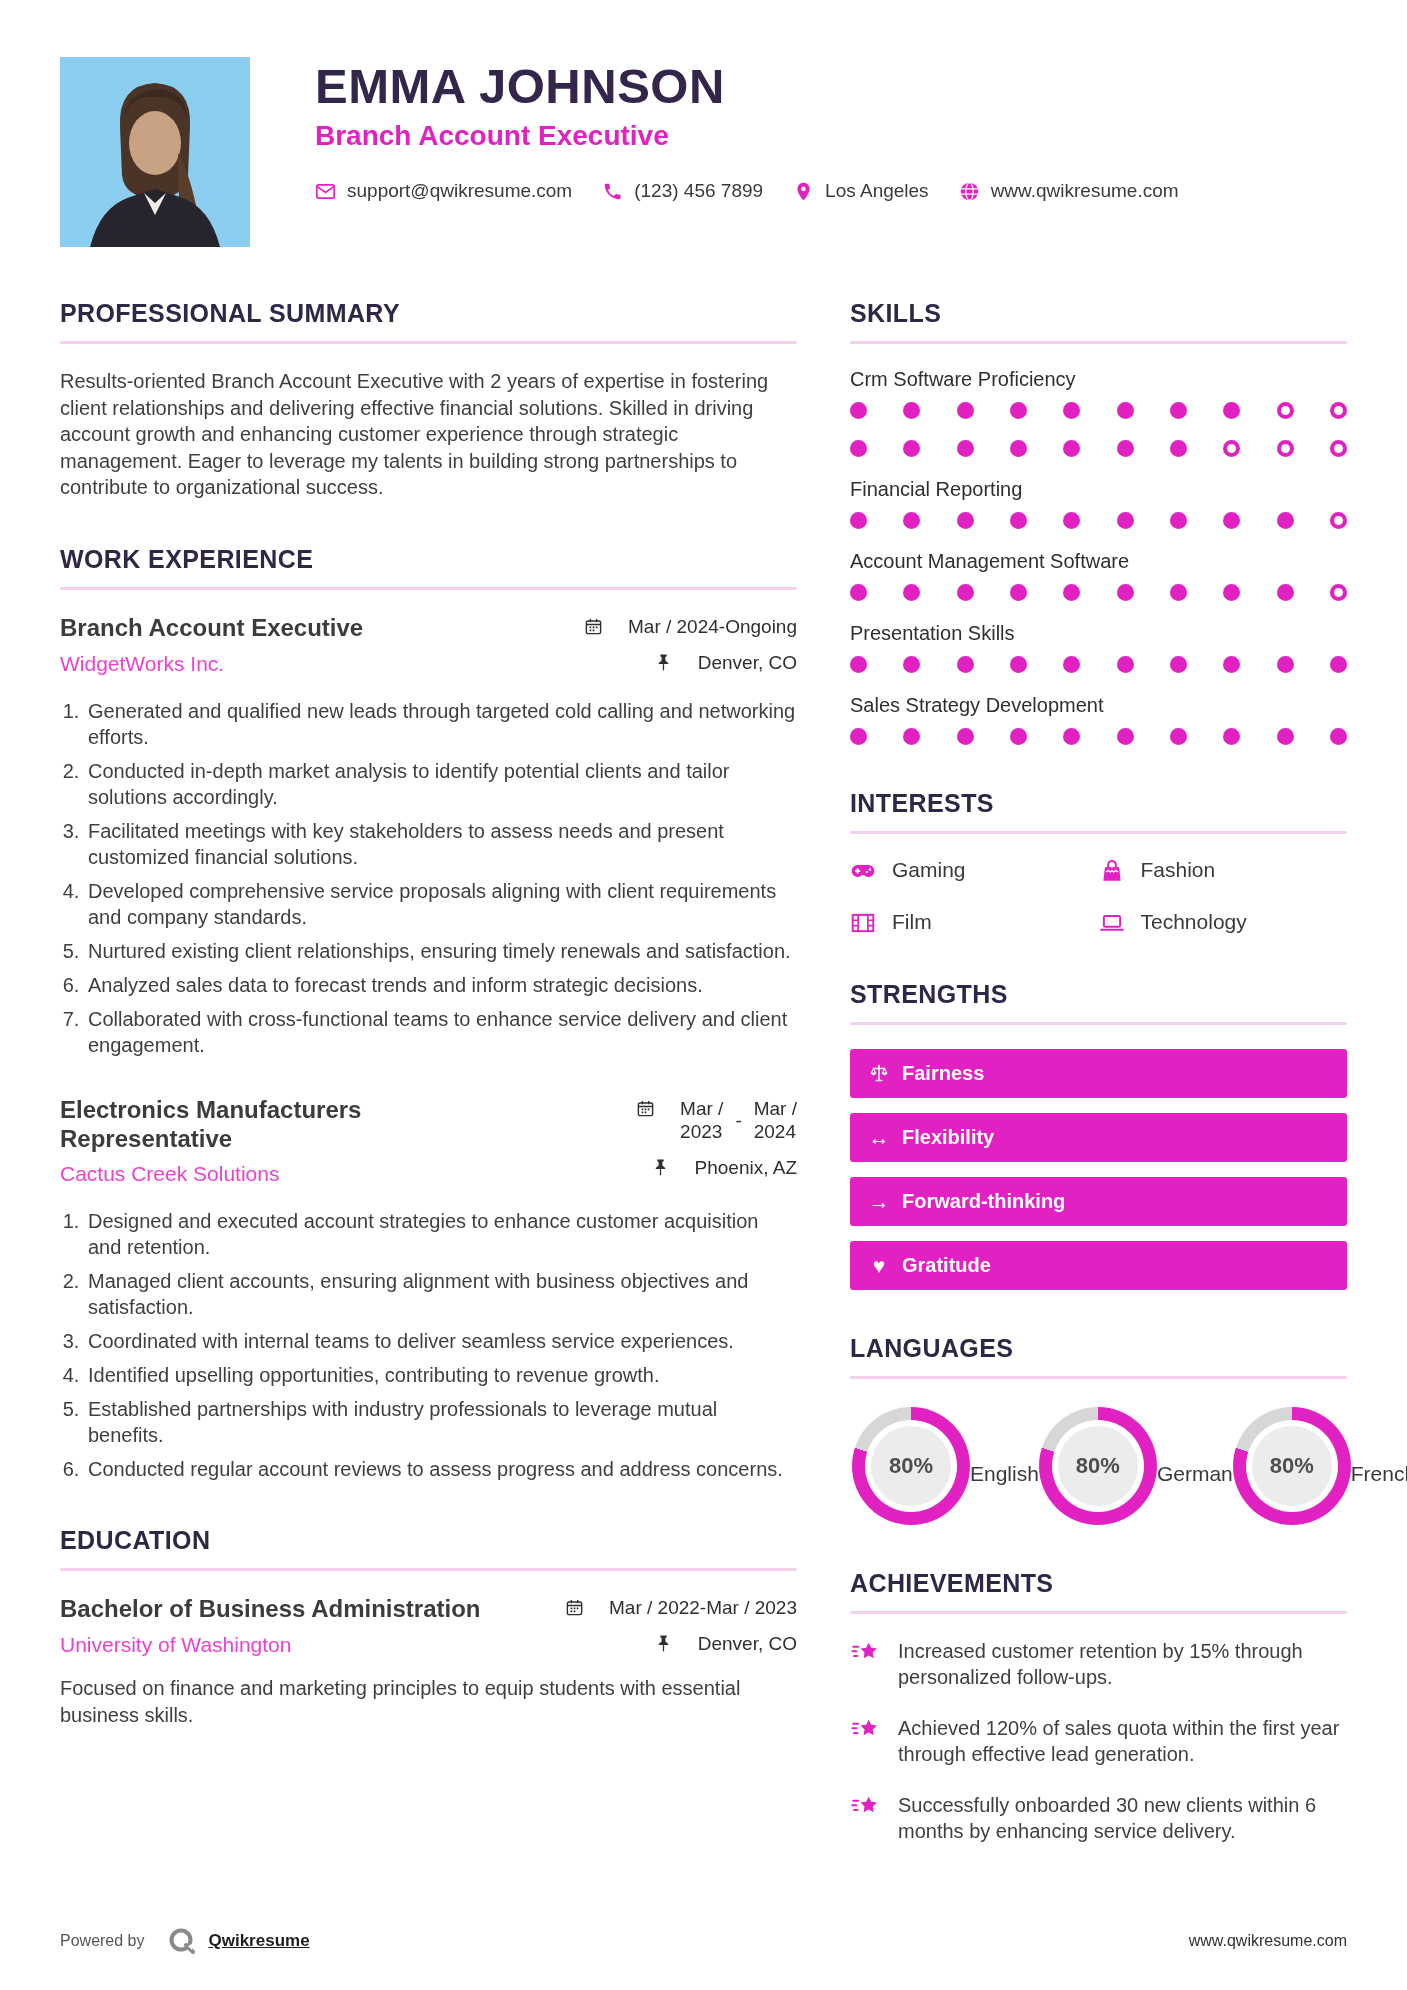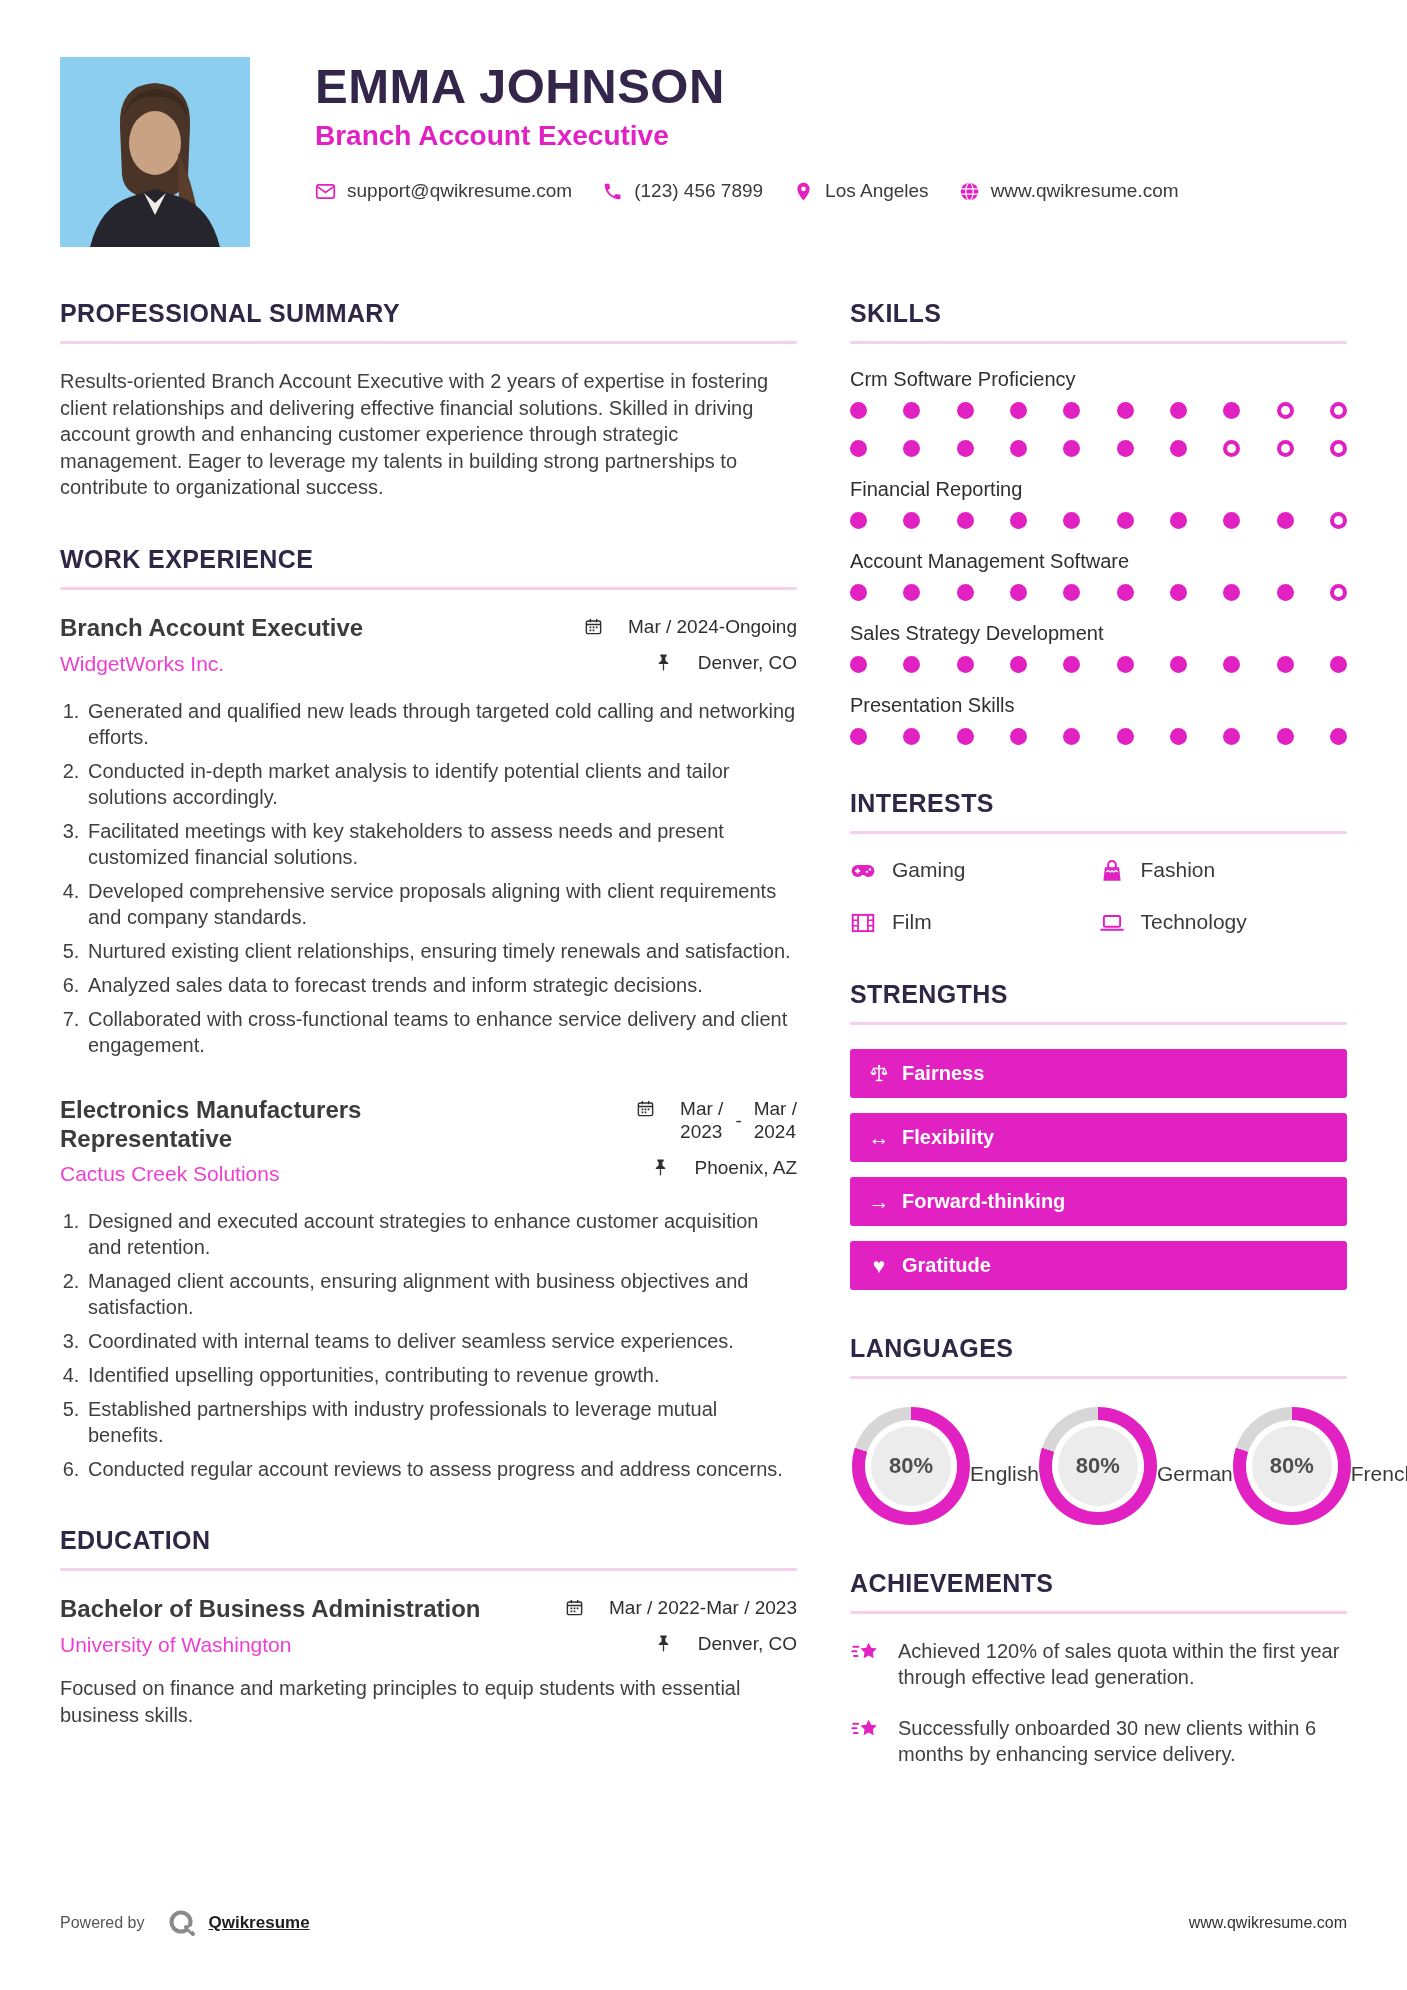--- a/index.html
+++ b/index.html
@@ -360,37 +360,37 @@
                 <span class="dot filled"></span>
                 <span class="dot filled"></span>
                 <span class="dot filled"></span>
                 <span class="dot filled"></span>
                 <span class="dot filled"></span>
                 <span class="dot"></span>
               </div>
             </div>
 
             <div class="skill">
+              <div class="skill-label">Presentation Skills</div>
+              <div class="dots">
+                <span class="dot filled"></span>
+                <span class="dot filled"></span>
+                <span class="dot filled"></span>
+                <span class="dot filled"></span>
+                <span class="dot filled"></span>
+                <span class="dot filled"></span>
+                <span class="dot filled"></span>
+                <span class="dot filled"></span>
+                <span class="dot filled"></span>
+                <span class="dot filled"></span>
+              </div>
+            </div>
+
+            <div class="skill">
               <div class="skill-label">Sales Strategy Development</div>
-              <div class="dots">
-                <span class="dot filled"></span>
-                <span class="dot filled"></span>
-                <span class="dot filled"></span>
-                <span class="dot filled"></span>
-                <span class="dot filled"></span>
-                <span class="dot filled"></span>
-                <span class="dot filled"></span>
-                <span class="dot filled"></span>
-                <span class="dot filled"></span>
-                <span class="dot filled"></span>
-              </div>
-            </div>
-
-            <div class="skill">
-              <div class="skill-label">Presentation Skills</div>
               <div class="dots">
                 <span class="dot filled"></span>
                 <span class="dot filled"></span>
                 <span class="dot filled"></span>
                 <span class="dot filled"></span>
                 <span class="dot filled"></span>
                 <span class="dot filled"></span>
                 <span class="dot filled"></span>
                 <span class="dot filled"></span>
                 <span class="dot filled"></span>
@@ -532,20 +532,33 @@
               <div class="lang-name">French</div>
             </div>
           </div>
       </section>
 
       <section>
         <h2 class="sec">ACHIEVEMENTS</h2>
         <div class="divider"></div>
         <div>
 
+            <div class="ach">
+              <span class="ach-icon">
+                <svg viewBox="0 0 24 24">
+                  <path d="M14 3.5l1.9 3.8 4.2.6-3 3 .7 4.2L14 13.1l-3.8 2 .7-4.2-3-3 4.2-.6z" fill="#E121C2"></path>
+                  <g stroke="#E121C2" stroke-width="1.5" stroke-linecap="round">
+                    <path d="M2.5 6.5h3.6"></path>
+                    <path d="M1.8 10h3"></path>
+                    <path d="M3 13.5h2.6"></path>
+                  </g>
+                </svg>
+              </span>
+              <span class="ach-text">Increased customer retention by 15% through personalized follow-ups.</span>
+            </div>
 
             <div class="ach">
               <span class="ach-icon">
                 <svg viewBox="0 0 24 24">
                   <path d="M14 3.5l1.9 3.8 4.2.6-3 3 .7 4.2L14 13.1l-3.8 2 .7-4.2-3-3 4.2-.6z" fill="#E121C2"></path>
                   <g stroke="#E121C2" stroke-width="1.5" stroke-linecap="round">
                     <path d="M2.5 6.5h3.6"></path>
                     <path d="M1.8 10h3"></path>
                     <path d="M3 13.5h2.6"></path>
                   </g>

